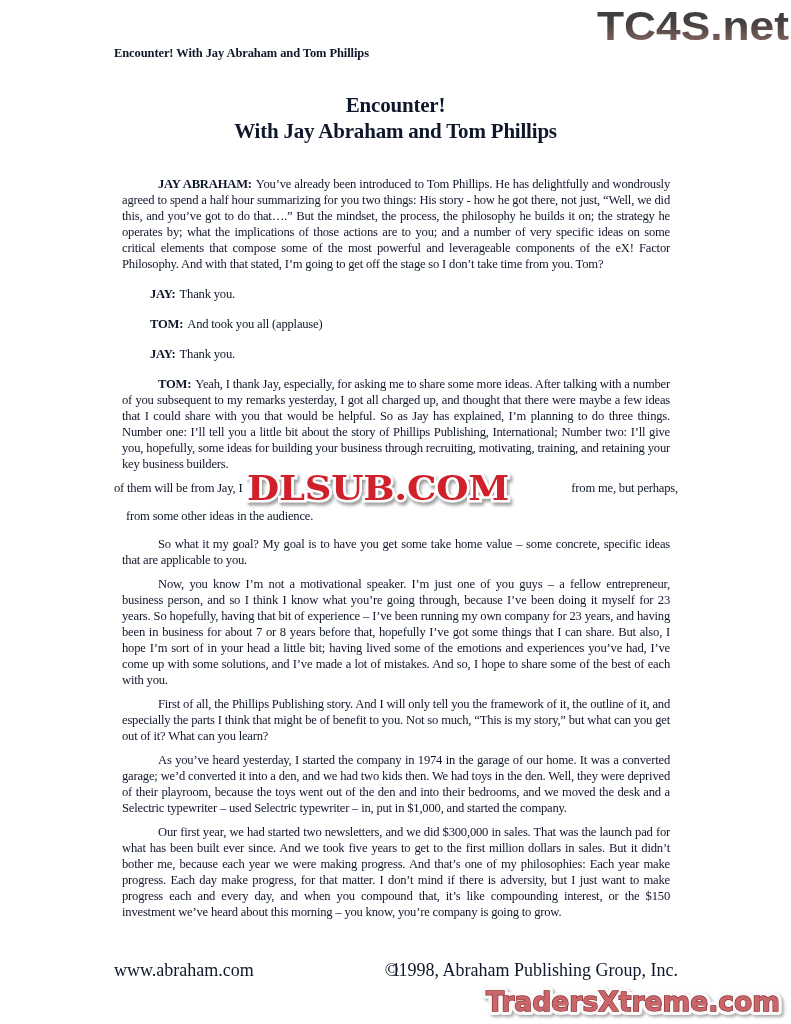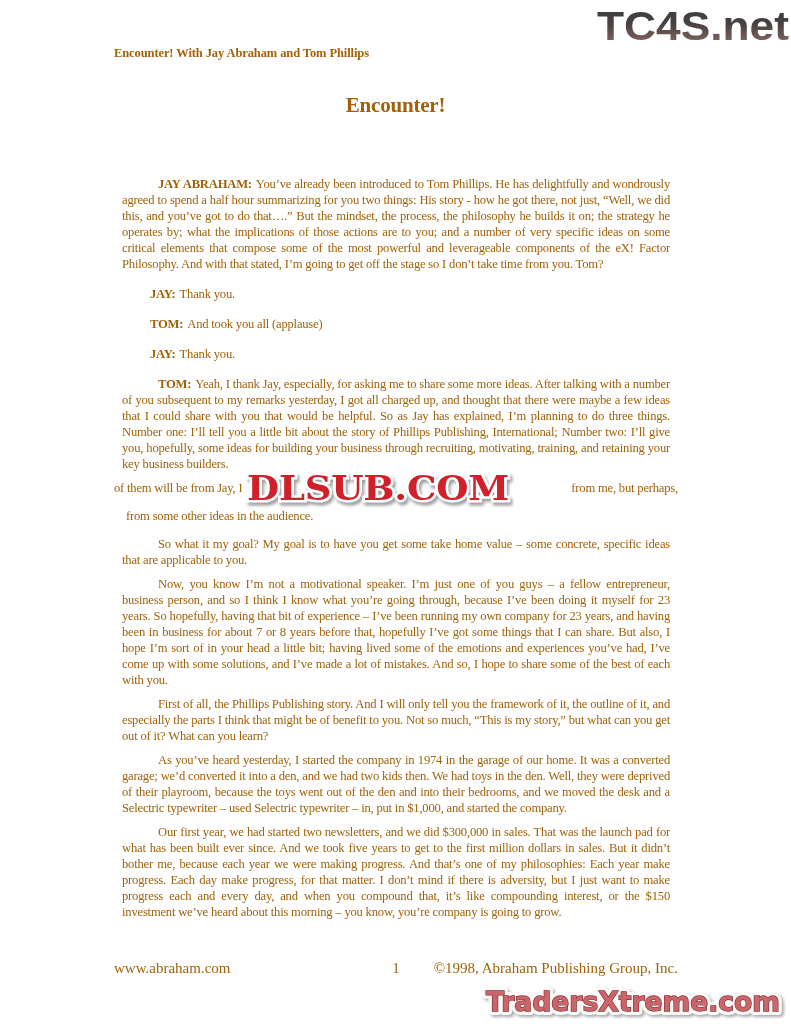--- a/index.html
+++ b/index.html
@@ -1,17 +1,17 @@
 <!DOCTYPE html>
 <html><head>
 <meta charset="utf-8">
 <style>
   html,body{margin:0;padding:0;background:#ffffff;}
   .page{position:relative;width:791px;height:1024px;background:#ffffff;overflow:hidden;
-        font-family:"Liberation Serif", serif;color:#a16207;}
+        font-family:"Liberation Serif", serif;color:#0f172a;}
 
   .running-header{position:absolute;left:114px;top:46px;width:564px;
         font-size:12.5px;font-weight:bold;letter-spacing:-0.1px;}
 
   .wm-tc4s{position:absolute;left:595px;top:2px;}
 
   .title{position:absolute;left:0;top:92px;width:791px;text-align:center;
         font-size:21px;font-weight:bold;line-height:26px;letter-spacing:-0.2px;}
 
   .body{position:absolute;left:114px;top:168px;width:564px;
@@ -21,21 +21,21 @@
   .line{margin:14px 0 0 0;text-indent:36px;}
   .speaker{margin-right:4px;}
 
   .obscured{position:relative;}
   .oline{display:flex;justify-content:space-between;height:16px;}
   .oline .ind{margin-left:36px;}
   .plain{margin:12px;}
   .wm-dlsub{position:absolute;left:122px;top:-14px;
         filter:drop-shadow(2.5px 3px 1.5px rgba(110,110,110,0.65));}
 
-  .footer{position:absolute;left:114px;top:960px;width:564px;font-size:15px;}
+  .footer{position:absolute;left:114px;top:960px;width:564px;font-size:18px;}
   .footer .pg{position:absolute;left:50%;transform:translateX(-50%);}
   .footer .cr{position:absolute;right:0;}
 
   .wm-traders{position:absolute;left:477px;top:983px;
         filter:drop-shadow(2px 2px 1.5px rgba(110,110,110,0.6));}
 </style>
 </head>
 <body>
 
 <div class="page">
@@ -48,20 +48,21 @@
         <stop offset="0%" stop-color="#3d3d3d"></stop>
         <stop offset="45%" stop-color="#474140"></stop>
         <stop offset="100%" stop-color="#96706a"></stop>
       </linearGradient>
     </defs>
     <text x="2" y="38" font-family="Liberation Sans, sans-serif" font-weight="bold" font-size="41" fill="url(#tcgrad)" textLength="192" lengthAdjust="spacingAndGlyphs">TC4S.net</text>
   </svg>
 
   <div class="title">
     <div>Encounter!</div>
+    <div>With Jay Abraham and Tom Phillips</div>
   </div>
 
   <div class="body">
 
     <p class="para"><b class="speaker">JAY ABRAHAM:</b><span>You’ve already been introduced to Tom Phillips.  He has delightfully and wondrously agreed to spend a half hour summarizing for you two things: His story - how he got there, not just, “Well, we did this, and you’ve got to do that….” But the mindset, the process, the philosophy he builds it on; the strategy he operates by; what the implications of those actions are to you; and a number of very specific ideas on some critical elements that compose some of the most powerful and leverageable components of the eX! Factor Philosophy.  And with that stated, I’m going to get off the stage so I don’t take time from you.  Tom?</span></p>
 
 
     <p class="line"><b class="speaker">JAY:</b><span>Thank you.</span></p>
 
     <p class="line"><b class="speaker">TOM:</b><span>And took you all (applause)</span></p>

